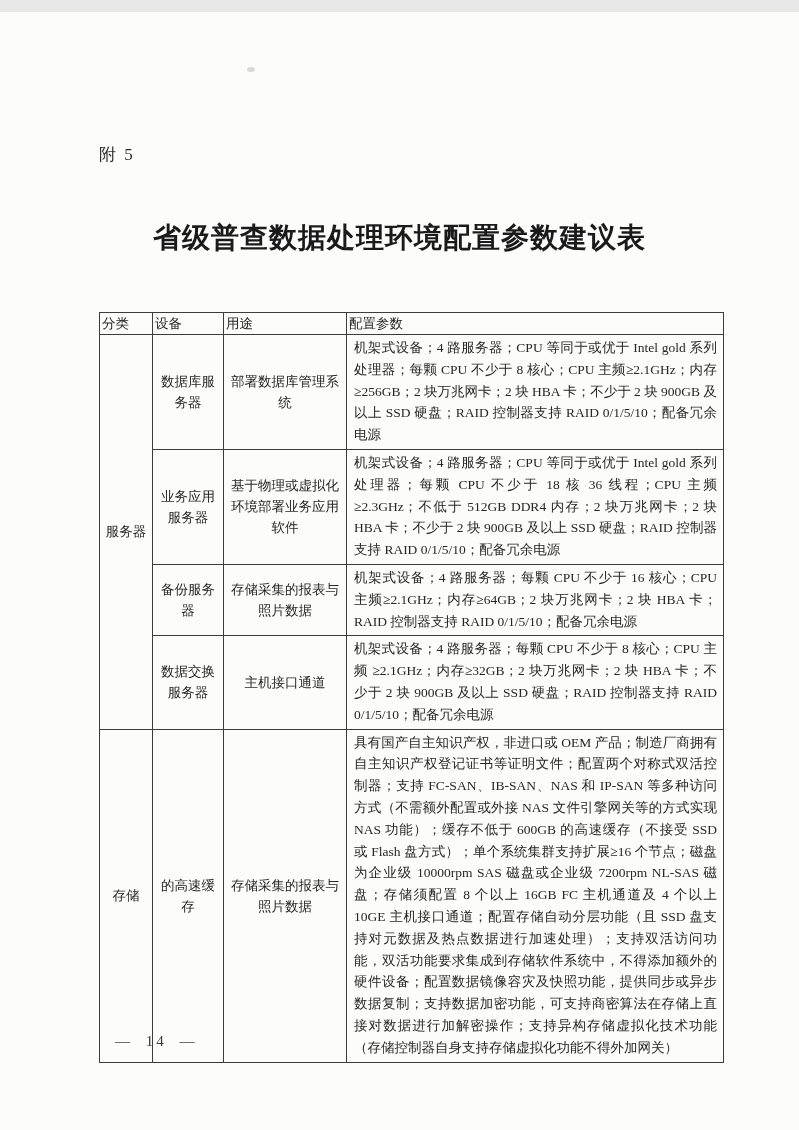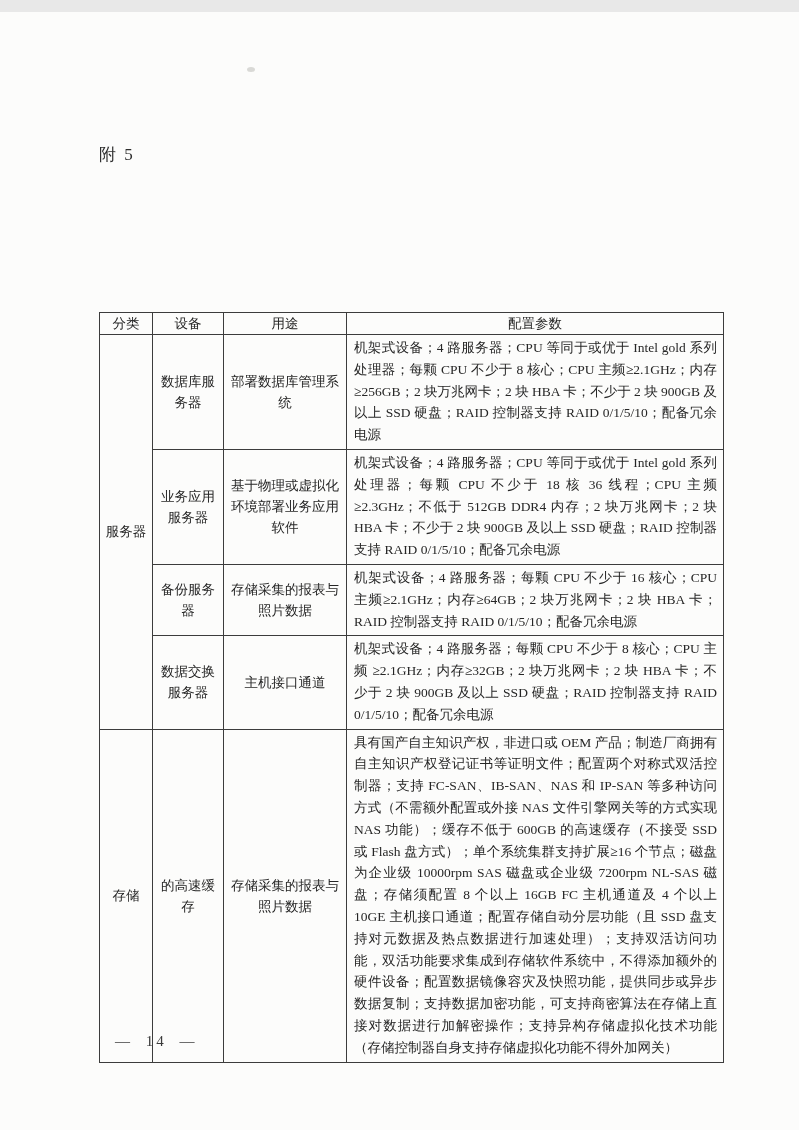--- a/index.html
+++ b/index.html
@@ -43,21 +43,21 @@
     font-size: 13.5px;
     color: #262626;
   }
   table.cfg th, table.cfg td {
     border: 1px solid #3c3c3c;
     vertical-align: middle;
   }
   table.cfg thead tr { height: 22px; }
   table.cfg th {
     font-weight: 400;
-    text-align: center;
+    text-align: left;
     font-size: 13.5px;
     padding: 1px 2px;
   }
   td.cat, td.dev, td.pur {
     text-align: center;
     padding: 0 4px;
     line-height: 21px;
   }
   td.conf {
     text-align: justify;
@@ -92,20 +92,21 @@
 </style>
 </head>
 <body>
 
 <div class="page">
 
   <div class="speck"></div>
 
   <div class="attach">附 5</div>
 
+  <div class="title">省级普查数据处理环境配置参数建议表</div>
 
   <table class="cfg">
     <colgroup>
       <col style="width:53px">
       <col style="width:71px">
       <col style="width:123px">
       <col style="width:377px">
     </colgroup>
     <thead>
       <tr>

